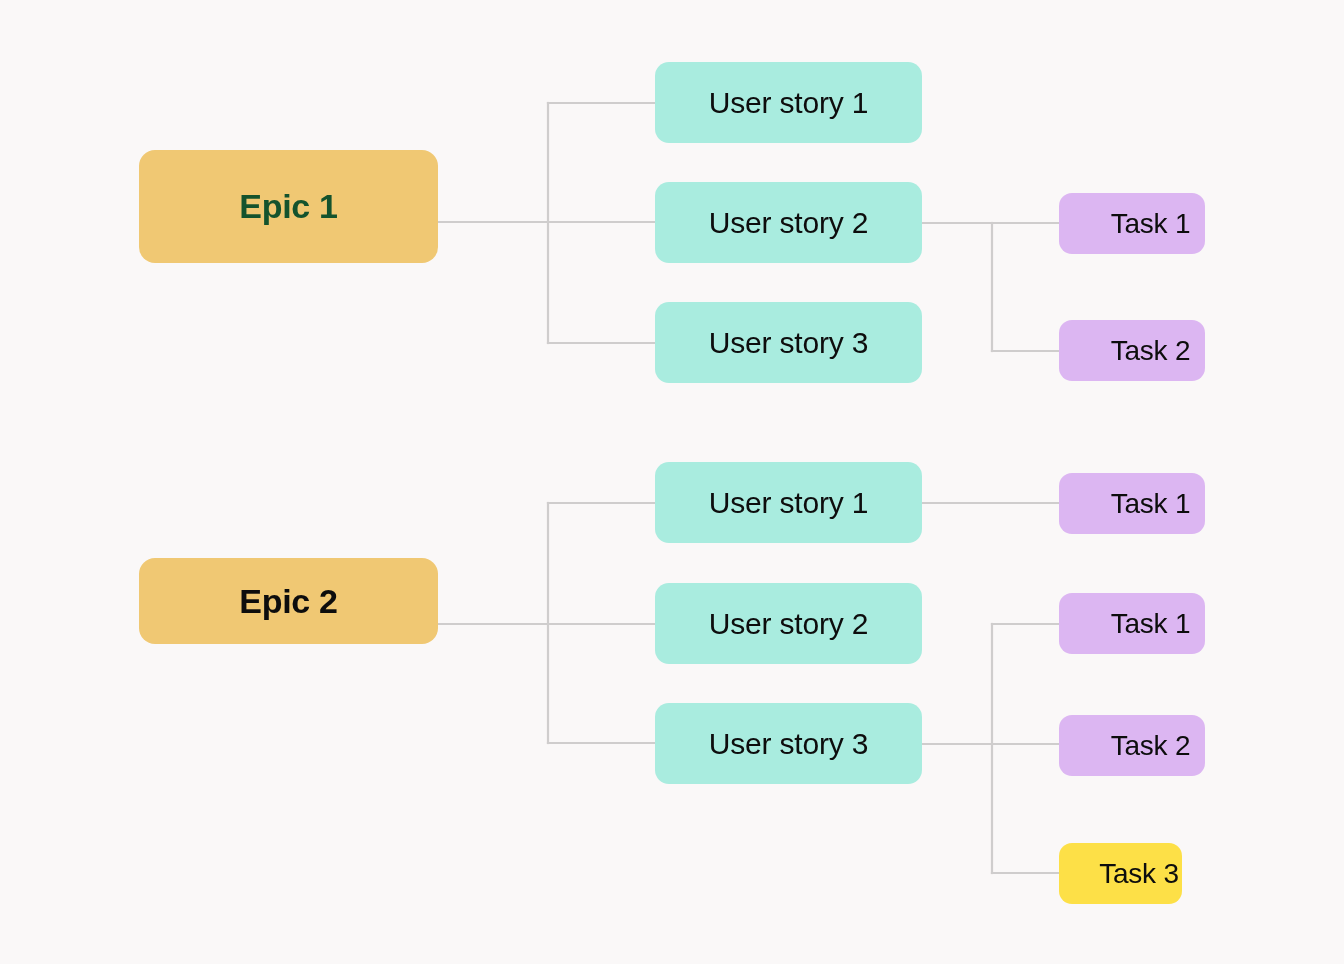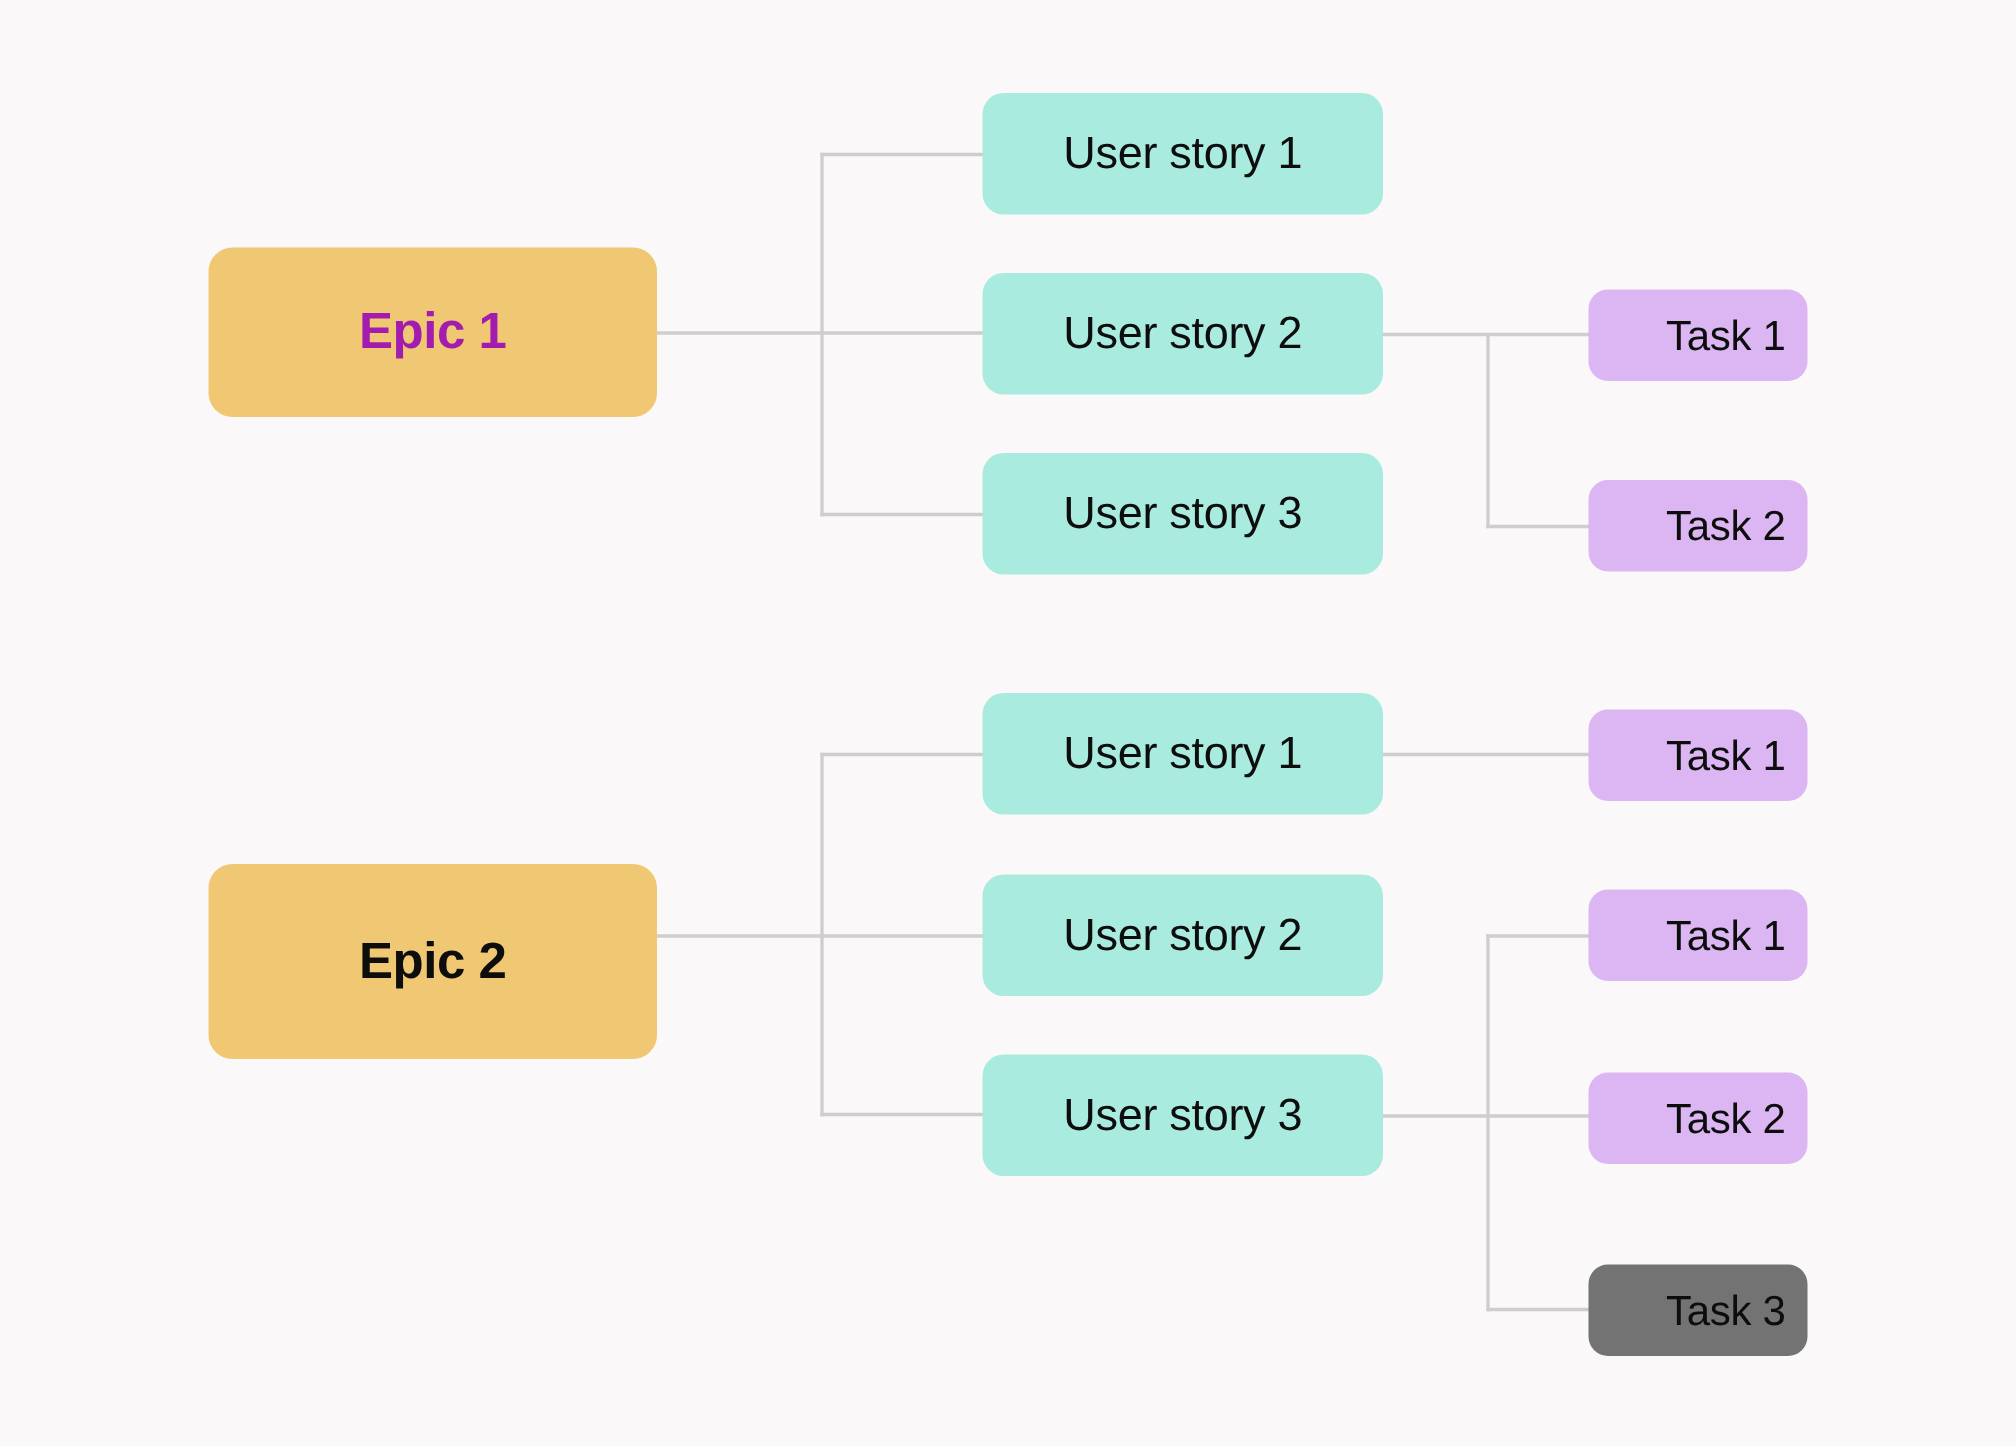--- a/index.html
+++ b/index.html
@@ -81,24 +81,24 @@
         <path d="M548,743 L655,743"></path>
         <path d="M922,503 L1059,503"></path>
         <path d="M922,744 L1059,744"></path>
         <path d="M992,624 L992,873"></path>
         <path d="M992,624 L1059,624"></path>
         <path d="M992,873 L1059,873"></path>
       </g>
   </svg>
 
   <div id="nodes-layer">
-      <div class="node epic" style="left: 139px; top: 165px; width: 299px; height: 113px; background: rgb(240, 200, 115); color: #a21caf;">
+      <div class="node epic" style="left: 139px; top: 150px; width: 299px; height: 113px; background: rgb(240, 200, 115); color: #14532d;">
         <span>Epic 1</span>
       </div>
-      <div class="node epic" style="left: 139px; top: 576px; width: 299px; height: 130px; background: rgb(240, 200, 115); color: rgb(13, 13, 13);">
+      <div class="node epic" style="left: 139px; top: 558px; width: 299px; height: 86px; background: rgb(240, 200, 115); color: rgb(13, 13, 13);">
         <span>Epic 2</span>
       </div>
       <div class="node story" style="left: 655px; top: 62px; width: 267px; height: 81px; background: rgb(169, 236, 223); color: rgb(13, 13, 13);">
         <span>User story 1</span>
       </div>
       <div class="node story" style="left: 655px; top: 182px; width: 267px; height: 81px; background: rgb(169, 236, 223); color: rgb(13, 13, 13);">
         <span>User story 2</span>
       </div>
       <div class="node story" style="left: 655px; top: 302px; width: 267px; height: 81px; background: rgb(169, 236, 223); color: rgb(13, 13, 13);">
         <span>User story 3</span>
@@ -120,18 +120,18 @@
       </div>
       <div class="node task" style="left: 1059px; top: 473px; width: 146px; height: 61px; background: rgb(220, 182, 242); color: rgb(13, 13, 13);">
         <span>Task 1</span>
       </div>
       <div class="node task" style="left: 1059px; top: 593px; width: 146px; height: 61px; background: rgb(220, 182, 242); color: rgb(13, 13, 13);">
         <span>Task 1</span>
       </div>
       <div class="node task" style="left: 1059px; top: 715px; width: 146px; height: 61px; background: rgb(220, 182, 242); color: rgb(13, 13, 13);">
         <span>Task 2</span>
       </div>
-      <div class="node task" style="left: 1059px; top: 843px; width: 146px; height: 61px; background: #737373; color: rgb(13, 13, 13); align-items: center;">
+      <div class="node task" style="left: 1059px; top: 843px; width: 123px; height: 61px; background: #fde047; color: rgb(13, 13, 13); align-items: center;">
         <span>Task 3</span>
       </div>
     </div>
 
 </div>
 
 </body></html>

